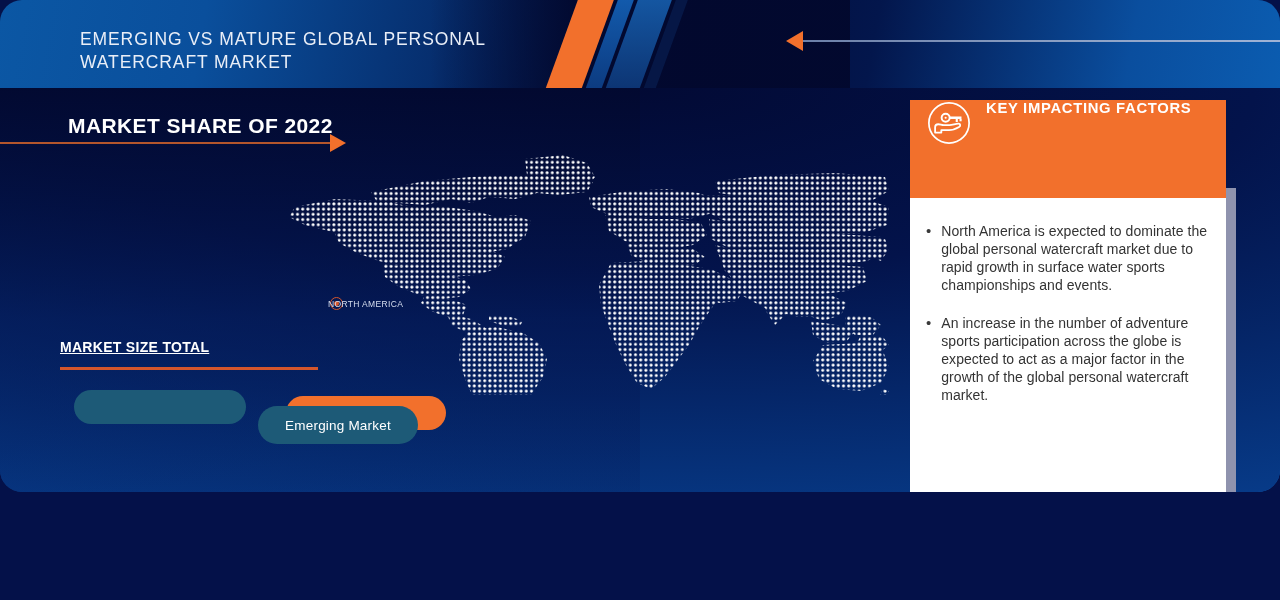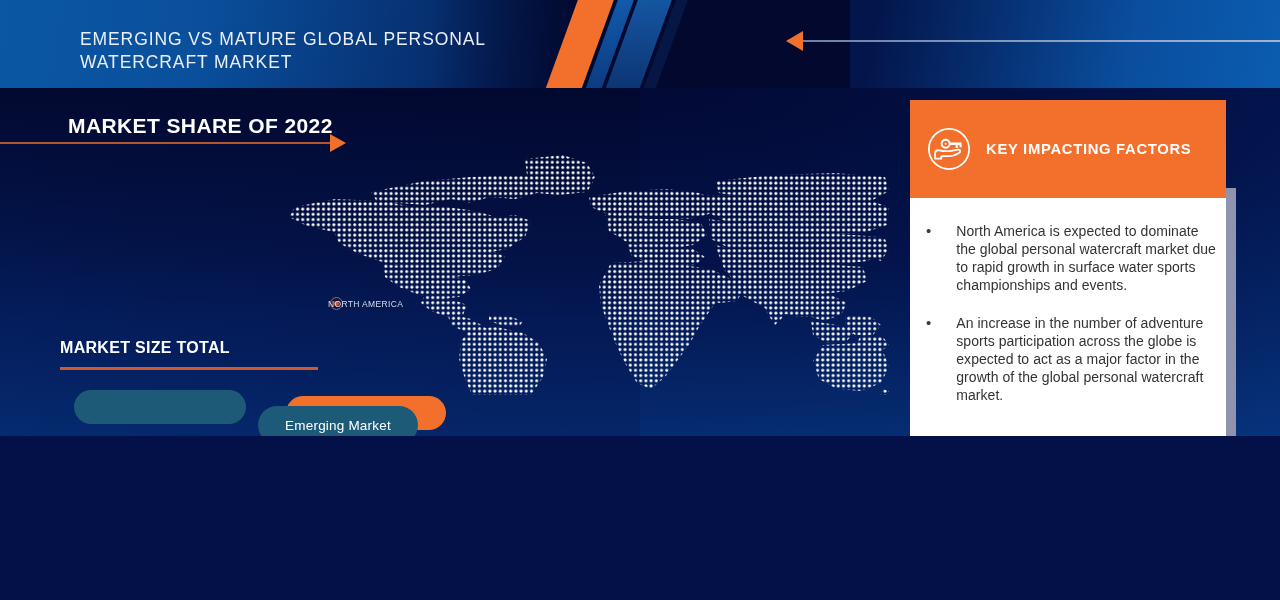--- a/index.html
+++ b/index.html
@@ -7,23 +7,24 @@
   body {
     font-family: "Liberation Sans", sans-serif;
     background: #041149;
     overflow: hidden;
     position: relative;
   }
 
   #stage {
     position: relative;
     width: 1280px;
-    height: 436px;
+    height: 492px;
     overflow: hidden;
     background: linear-gradient(160deg, #020b3a 0%, #041a55 32%, #0a3d86 66%, #0d55ab 100%);
+    border-radius: 22px;
   }
 
   
   .body-bg {
     position: absolute;
     left: 0; top: 88px; width: 1280px; height: 512px;
     background:
       radial-gradient(160% 120% at 50% 0%, #020a35 0%, #03134b 30%, #073a87 72%, #0e5cb4 100%);
   }
   .body-bg-left {
@@ -107,21 +108,21 @@
     content: ""; width: 5px; height: 5px; border-radius: 50%; background: #d4562c;
   }
   .na-label {
     position: absolute; left: 328px; top: 299px;
     color: #d7dff0; font-size: 8.5px; letter-spacing: 0.35px;
   }
 
   
   .mst-title {
     position: absolute; left: 60px; top: 339px;
-    color: #ffffff; font-size: 16px; font-weight: 700; letter-spacing: 0.3px;
+    color: #ffffff; font-size: 14px; font-weight: 700; letter-spacing: 0.3px; text-decoration: underline;
   }
   .mst-rule {
     position: absolute; left: 60px; top: 367px; width: 258px; height: 2.5px;
     background: #d4562c;
   }
 
   
   .pill-group { position: absolute; }
   .pill-back {
     position: absolute; height: 34px; border-radius: 17px;
@@ -169,37 +170,37 @@
     position: absolute; left: 1226px; top: 188px; width: 10px; height: 412px;
     background: #8f93ae;
   }
   .panel {
     position: absolute; left: 910px; top: 100px; width: 316px; height: 500px;
     background: #ffffff;
   }
   .panel-head {
     position: absolute; left: 910px; top: 100px; width: 316px; height: 98px;
     background: #f2702c;
-    display: flex; align-items: center; padding-left: 16px; gap: 14px;
+    display: flex; align-items: flex-start; padding-left: 16px; gap: 14px;
   }
   .key-icon { width: 46px; height: 46px; flex: 0 0 46px; }
   .panel-head-title {
     color: #ffffff; font-size: 14.8px; font-weight: 700; letter-spacing: 0.7px;
   }
   .bullets {
     position: absolute; left: 926px; top: 222px; width: 290px;
   }
   .bullet {
     display: flex; gap: 10px; margin-bottom: 20px;
   }
   .bullet-dot {
     color: #3a3a3a; font-size: 15px; line-height: 18px; flex: 0 0 auto;
   }
   .bullet-text {
-    color: #333333; font-size: 14px; line-height: 18px; letter-spacing: 0.05px; margin-left: 15px;
+    color: #333333; font-size: 14px; line-height: 18px; letter-spacing: 0.05px;
   }
 </style>
 </head>
 <body>
 
 <div id="stage">
 
   <div class="body-bg"></div>
   <div class="body-bg-left"></div>
 

